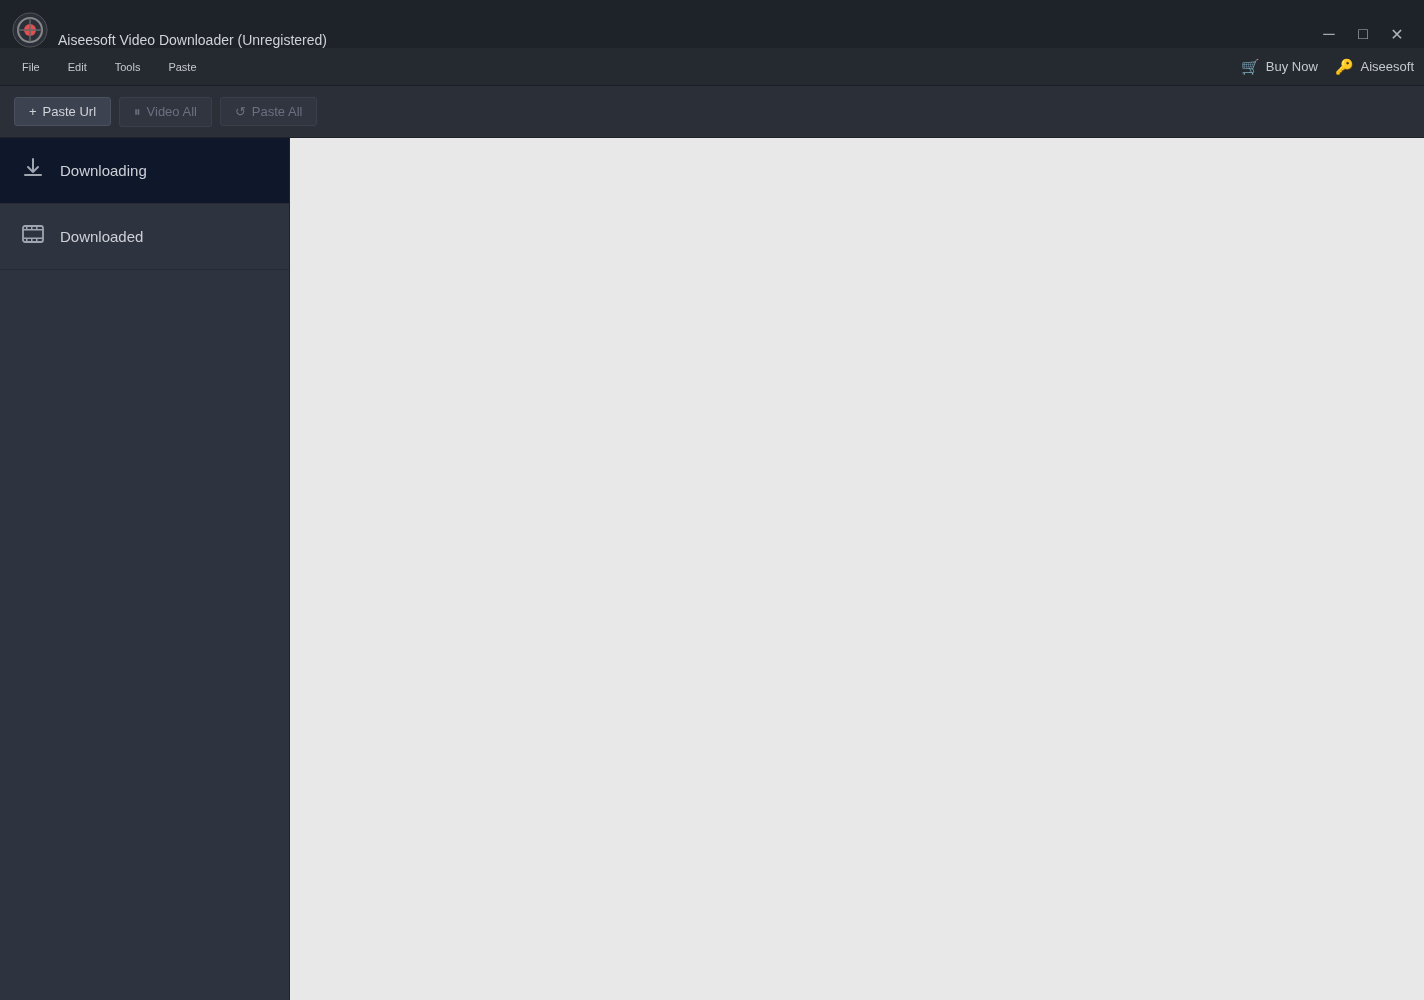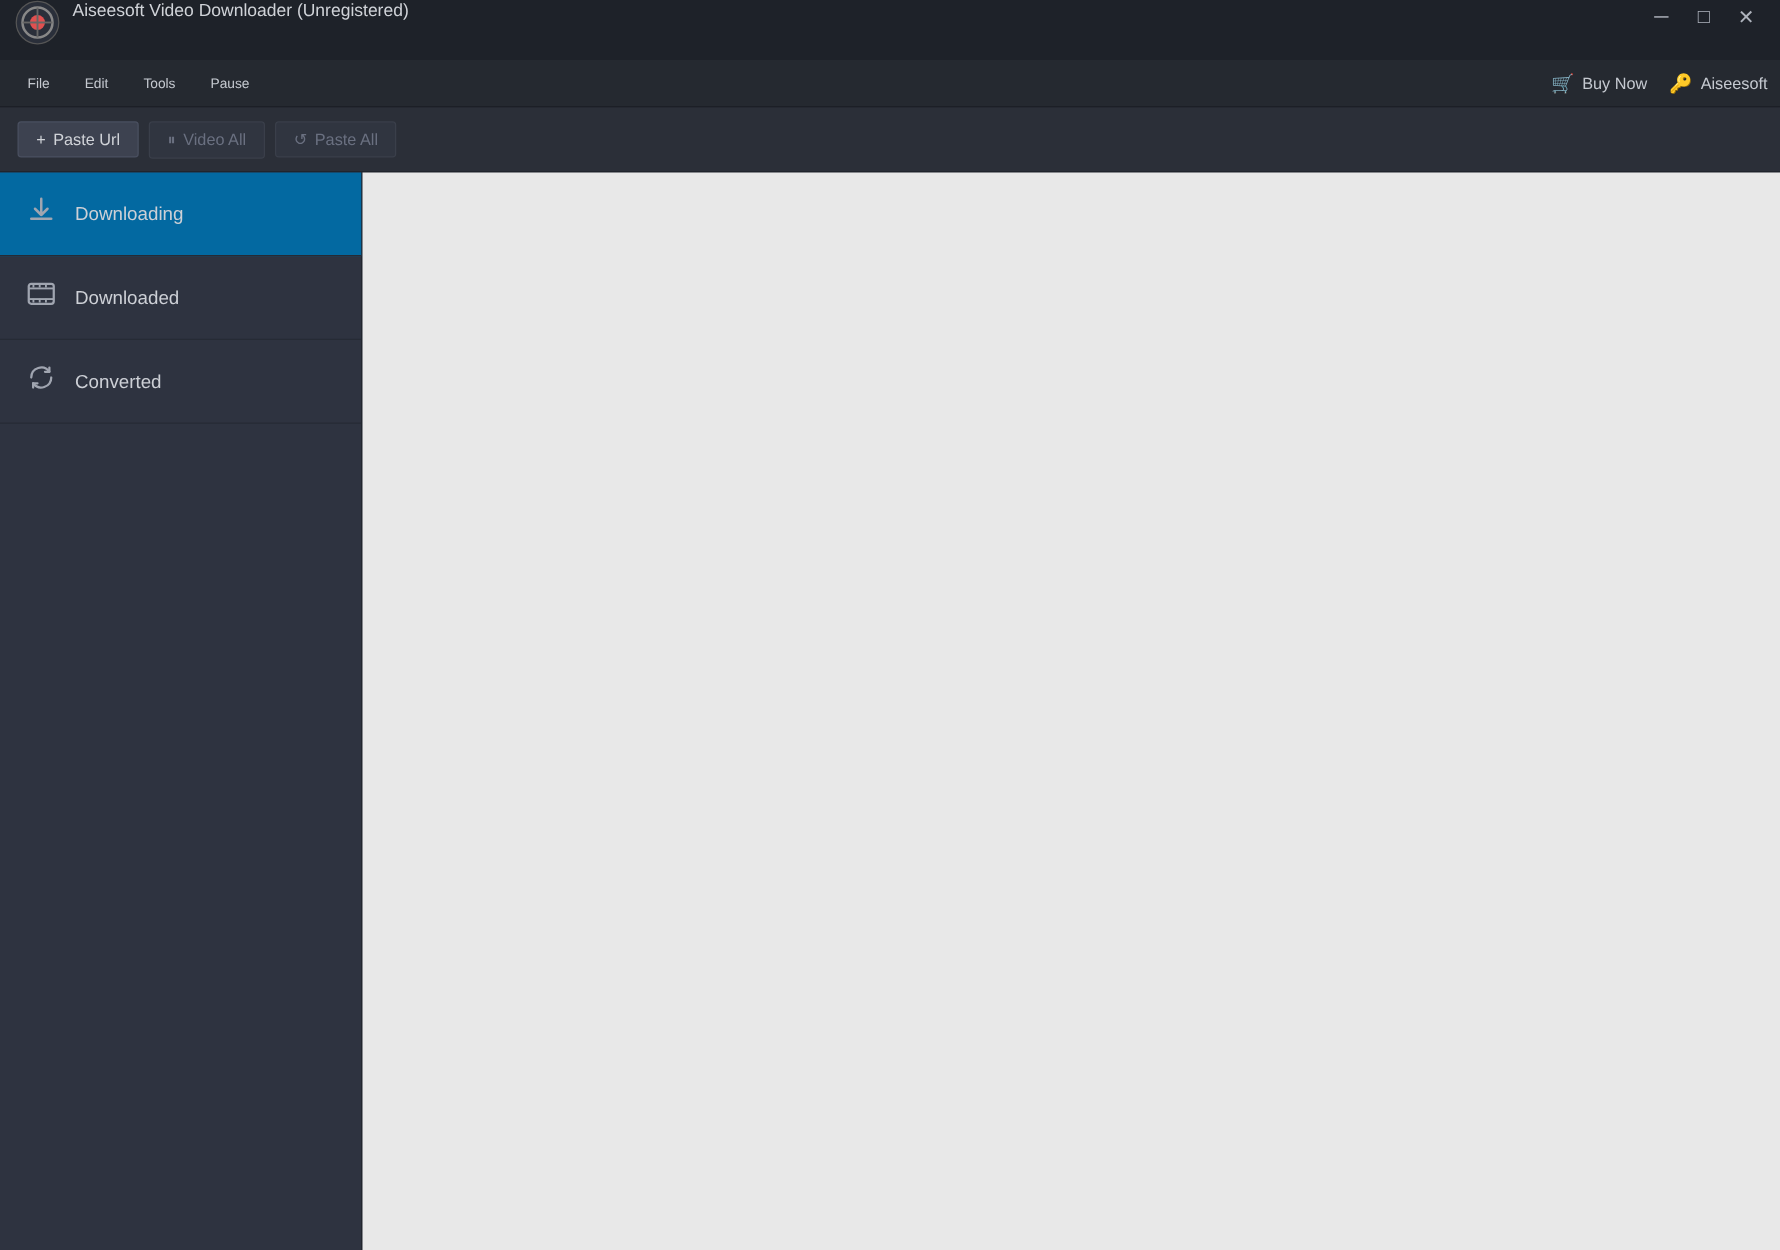--- a/index.html
+++ b/index.html
@@ -13,21 +13,21 @@
       height: 1000px;
       background: #2b2f38;
       font-family: 'Segoe UI', Arial, sans-serif;
       overflow: hidden;
       user-select: none;
     }
 
     
     .title-bar {
       display: flex;
-      align-items: flex-start;
+      align-items: flex-end;
       background: #1e2229;
       height: 48px;
       padding: 0 12px;
       position: relative;
     }
 
     .title-bar-logo {
       width: 36px;
       height: 36px;
       margin-right: 10px;
@@ -155,21 +155,21 @@
       align-items: center;
       gap: 14px;
       padding: 18px 20px;
       cursor: pointer;
       border-bottom: 1px solid #262b35;
       color: #c5c9d0;
       font-size: 15px;
     }
 
     .sidebar-item.active {
-      background: #0369a1;
+      background: #0f172a;
       text-align: center;
     }
 
     .sidebar-icon {
       font-size: 20px;
       color: #a0a5b0;
       width: 26px;
       text-align: center;
       flex-shrink: 0;
     }
@@ -204,21 +204,21 @@
     <button class="title-bar-btn">□</button>
     <button class="title-bar-btn close">✕</button>
   </div>
 </div>
 
 <div class="menu-bar">
   <div class="menu-items">
     <div class="menu-item">File</div>
     <div class="menu-item">Edit</div>
     <div class="menu-item">Tools</div>
-    <div class="menu-item">Pause</div>
+    <div class="menu-item">Paste</div>
   </div>
   <div class="menu-bar-right">
     <div class="menu-action">
       <span class="menu-action-icon">🛒</span>
       <span>Buy Now</span>
     </div>
     <div class="menu-action">
       <span class="menu-action-icon">🔑</span>
       <span>Aiseesoft</span>
     </div>
@@ -264,29 +264,18 @@
           <rect x="10" y="4" width="1.5" height="3" fill="#a0a5b0"></rect>
           <rect x="15" y="4" width="1.5" height="3" fill="#a0a5b0"></rect>
           <rect x="5" y="16" width="1.5" height="3" fill="#a0a5b0"></rect>
           <rect x="10" y="16" width="1.5" height="3" fill="#a0a5b0"></rect>
           <rect x="15" y="16" width="1.5" height="3" fill="#a0a5b0"></rect>
         </svg>
       </span>
       <span class="sidebar-label">Downloaded</span>
     </div>
 
-    <div class="sidebar-item">
-      <span class="sidebar-icon">
-        <svg width="24" height="24" viewBox="0 0 24 24" fill="none">
-          <path d="M4 12a8 8 0 0 1 14.5-4.6" stroke="#a0a5b0" stroke-width="1.8" stroke-linecap="round"></path>
-          <path d="M20 12a8 8 0 0 1-14.5 4.6" stroke="#a0a5b0" stroke-width="1.8" stroke-linecap="round"></path>
-          <polyline points="18.5,4 18.5,7.4 15,7.4" stroke="#a0a5b0" stroke-width="1.8" stroke-linecap="round" stroke-linejoin="round"></polyline>
-          <polyline points="5.5,20 5.5,16.6 9,16.6" stroke="#a0a5b0" stroke-width="1.8" stroke-linecap="round" stroke-linejoin="round"></polyline>
-        </svg>
-      </span>
-      <span class="sidebar-label">Converted</span>
-    </div>
 
   </div>
 
   <div class="content-area">
   </div>
 </div>
 
 </body></html>

